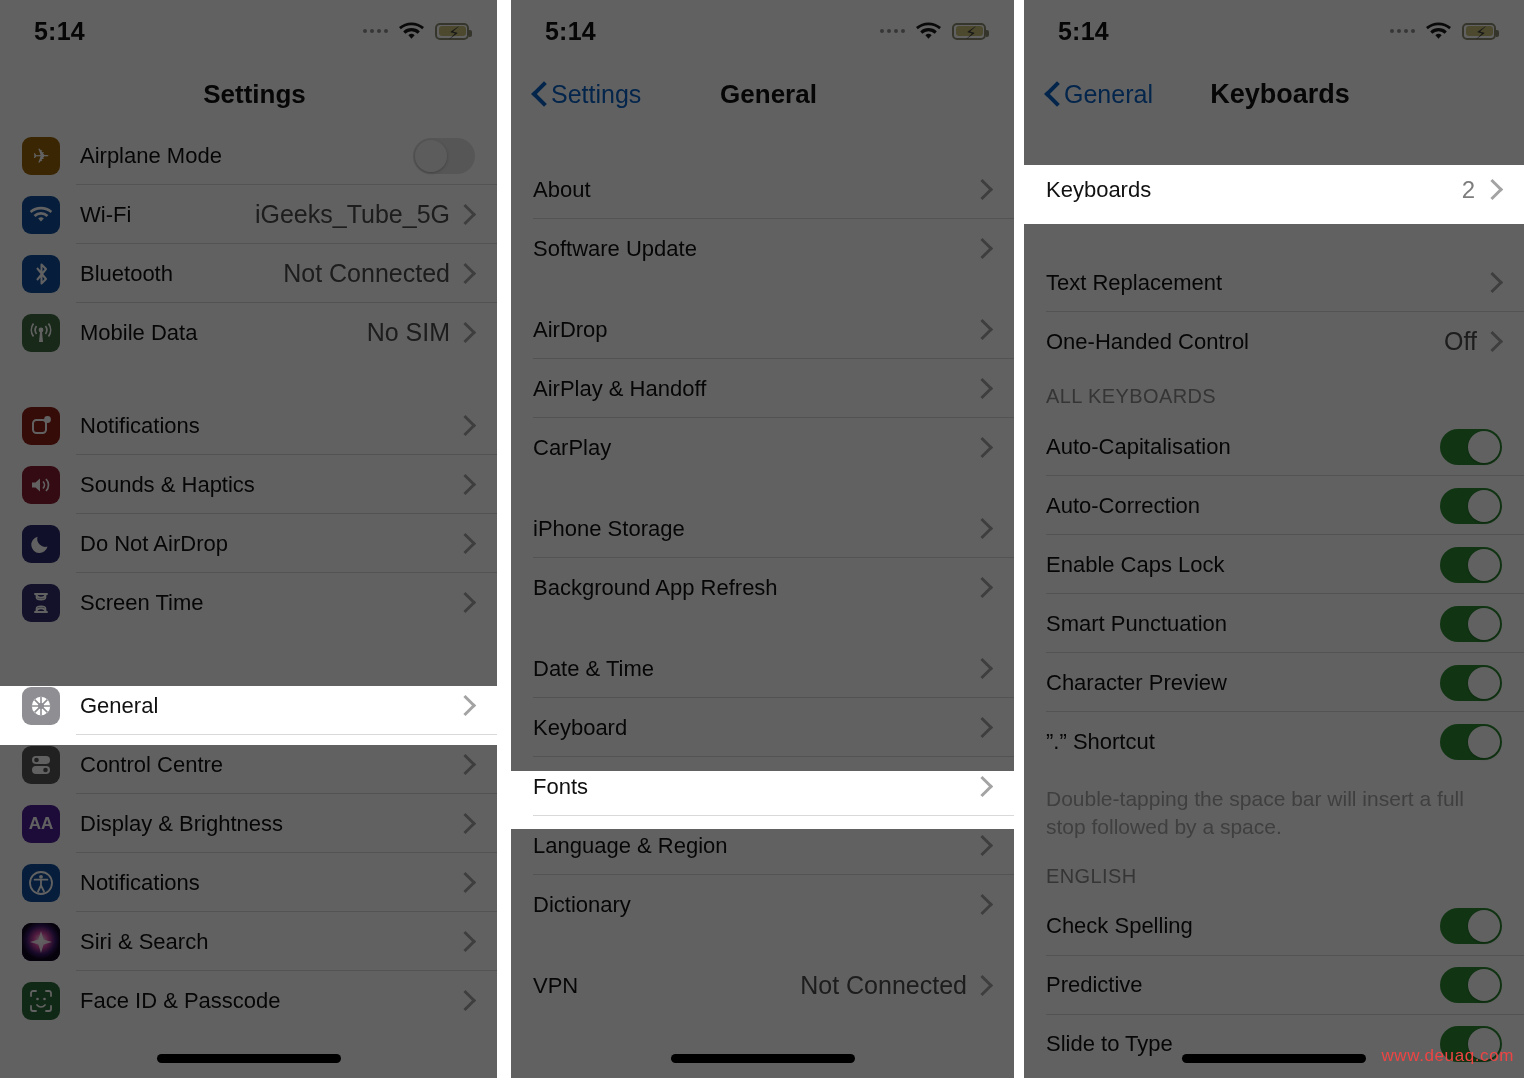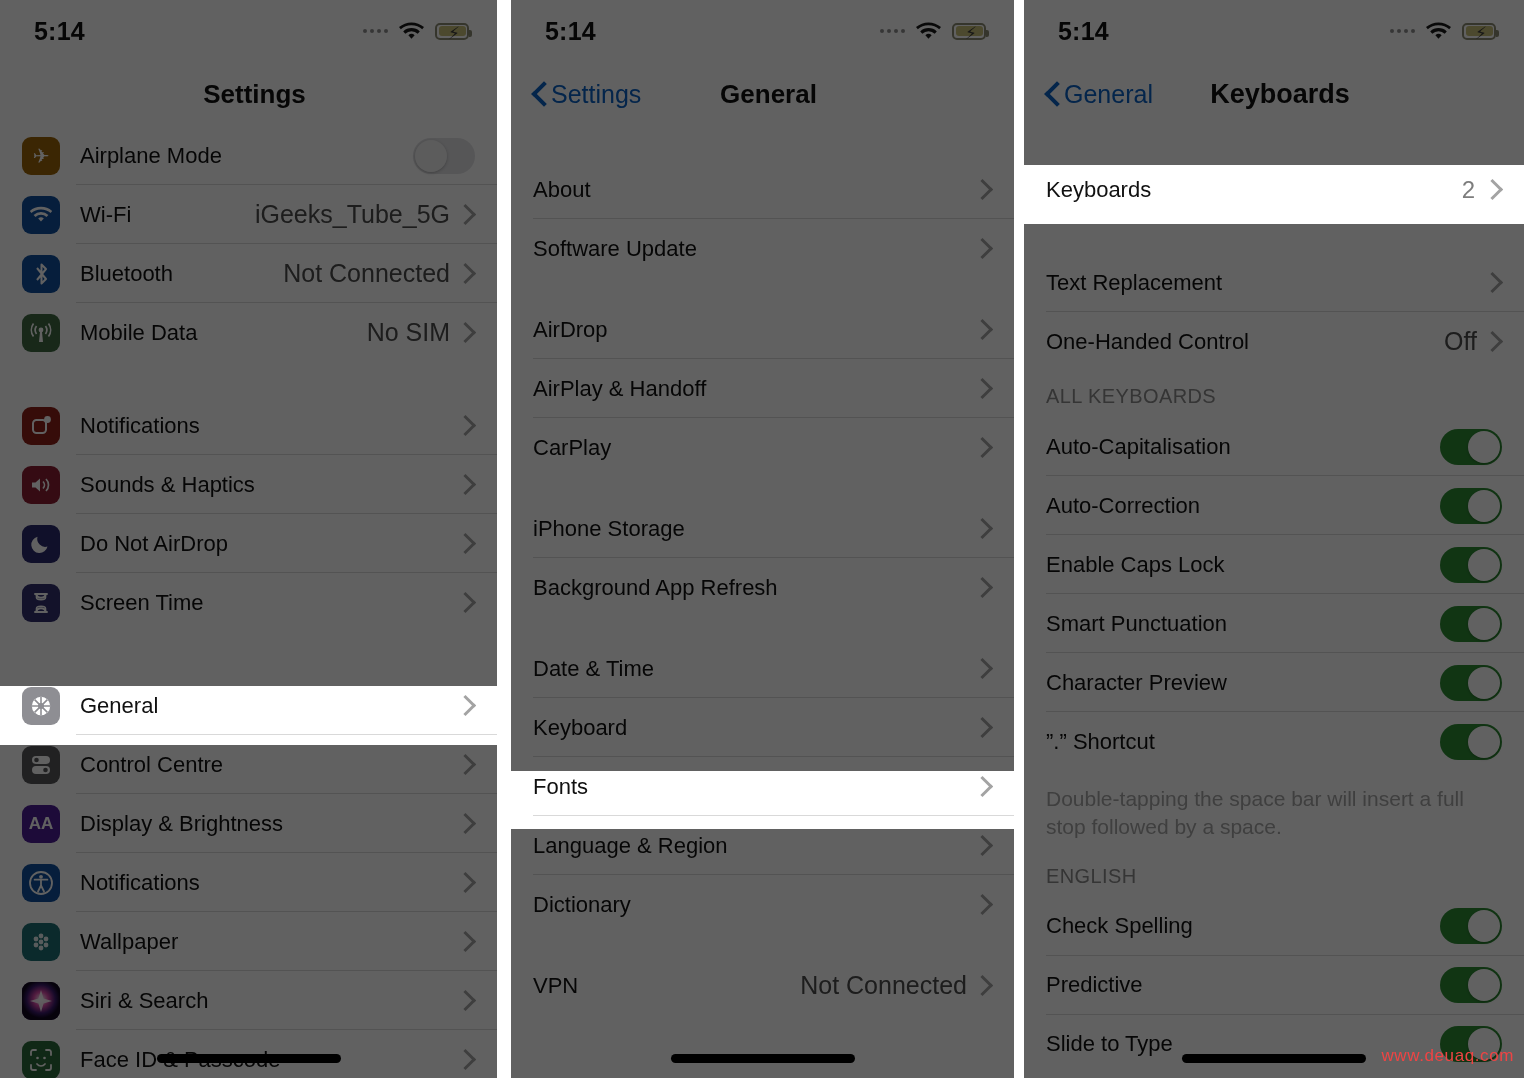--- a/index.html
+++ b/index.html
@@ -309,38 +309,20 @@
         </div>
         <div class="row">
           <span class="ic" style="background:#11509e">
             <svg width="26" height="26" viewBox="0 0 26 26">
                 <circle cx="13" cy="13" r="11" stroke="#fff" stroke-width="1.8" fill="none"></circle>
                 <circle cx="13" cy="6.8" r="1.9" fill="#fff"></circle>
                 <path d="M6.6 9.7h12.8M13 10v5.5M13 15.5l-3 6M13 15.5l3 6" stroke="#fff" stroke-width="1.8" stroke-linecap="round" fill="none"></path>
               </svg>
           </span>
           <span class="lbl">Notifications</span>
-          <span class="chev"></span>
-          <span class="sep"></span>
-        </div>
-        <div class="row">
-          <span class="ic" style="background:#1d6f73">
-            <svg width="24" height="24" viewBox="0 0 24 24">
-                <g fill="#fff" opacity=".9">
-                  <circle cx="12" cy="6" r="2.4"></circle>
-                  <circle cx="17" cy="9" r="2.4"></circle>
-                  <circle cx="17" cy="15" r="2.4"></circle>
-                  <circle cx="12" cy="18" r="2.4"></circle>
-                  <circle cx="7" cy="15" r="2.4"></circle>
-                  <circle cx="7" cy="9" r="2.4"></circle>
-                  <circle cx="12" cy="12" r="2.4"></circle>
-                </g>
-              </svg>
-          </span>
-          <span class="lbl">Wallpaper</span>
           <span class="chev"></span>
           <span class="sep"></span>
         </div>
         <div class="row">
           <span class="ic" style="background:#3a1550">
             <svg width="38" height="38" viewBox="0 0 38 38">
                 <defs>
                   <radialGradient id="sg" cx="50%" cy="45%">
                     <stop offset="0%" stop-color="#ffffff"></stop>
                     <stop offset="38%" stop-color="#d94aa8"></stop>

